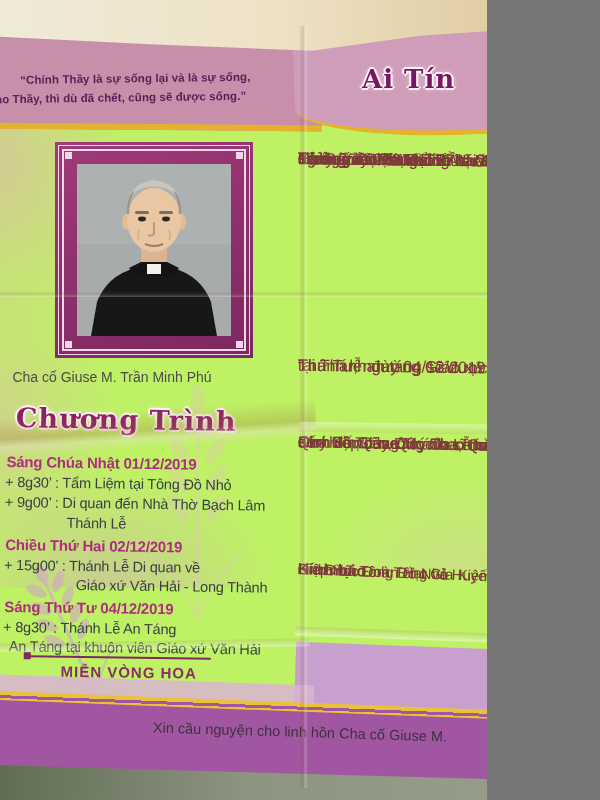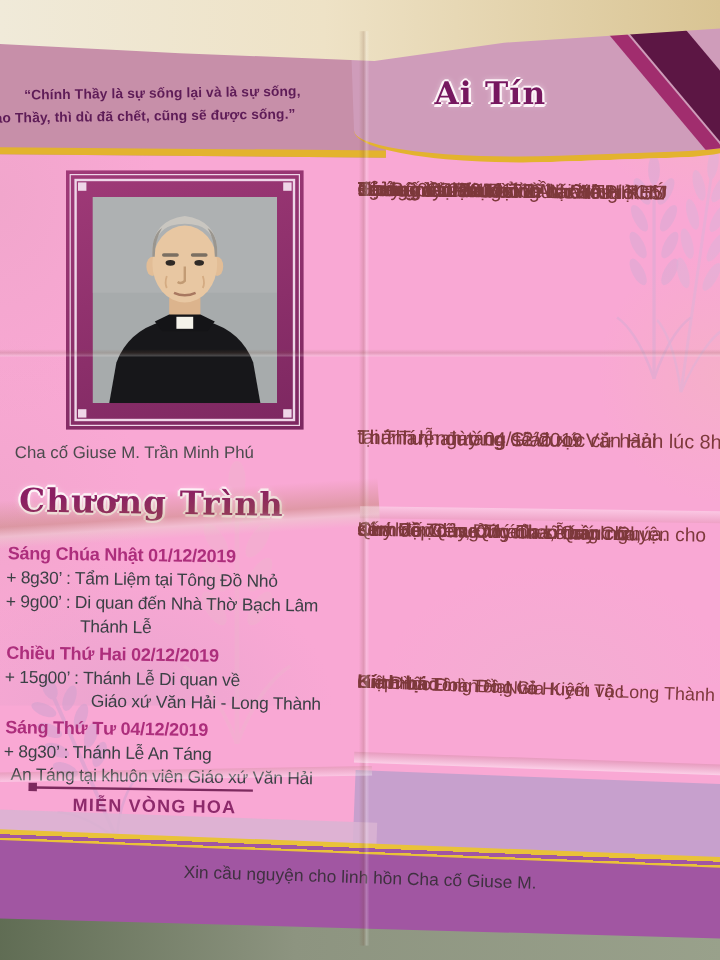--- a/index.html
+++ b/index.html
@@ -1,17 +1,17 @@
 <!DOCTYPE html>
 <html><head>
 <meta charset="utf-8">
 <style>
   html,body{margin:0;padding:0;background:#777;}
-  #stage{position:relative;width:600px;height:800px;overflow:hidden;
-         background:#f9a8d4;font-family:"Liberation Sans",sans-serif;}
+  #stage{position:relative;width:487px;height:800px;overflow:hidden;
+         background:#bef264;font-family:"Liberation Sans",sans-serif;}
   #stage *{position:absolute;box-sizing:border-box;}
   .nw{white-space:nowrap;}
 
   
   .tint-left{left:0;top:118;width:312px;height:588px;pointer-events:none;
     background:
       radial-gradient(ellipse 60% 45% at 0% 28%, rgba(233,164,196,.50), transparent 70%),
       radial-gradient(ellipse 55% 35% at 0% 72%, rgba(233,164,196,.38), transparent 70%),
       radial-gradient(ellipse 75% 28% at 35% 100%, rgba(216,160,200,.45), transparent 72%);}
   .tint-right{left:300px;top:128;width:300px;height:570px;pointer-events:none;

